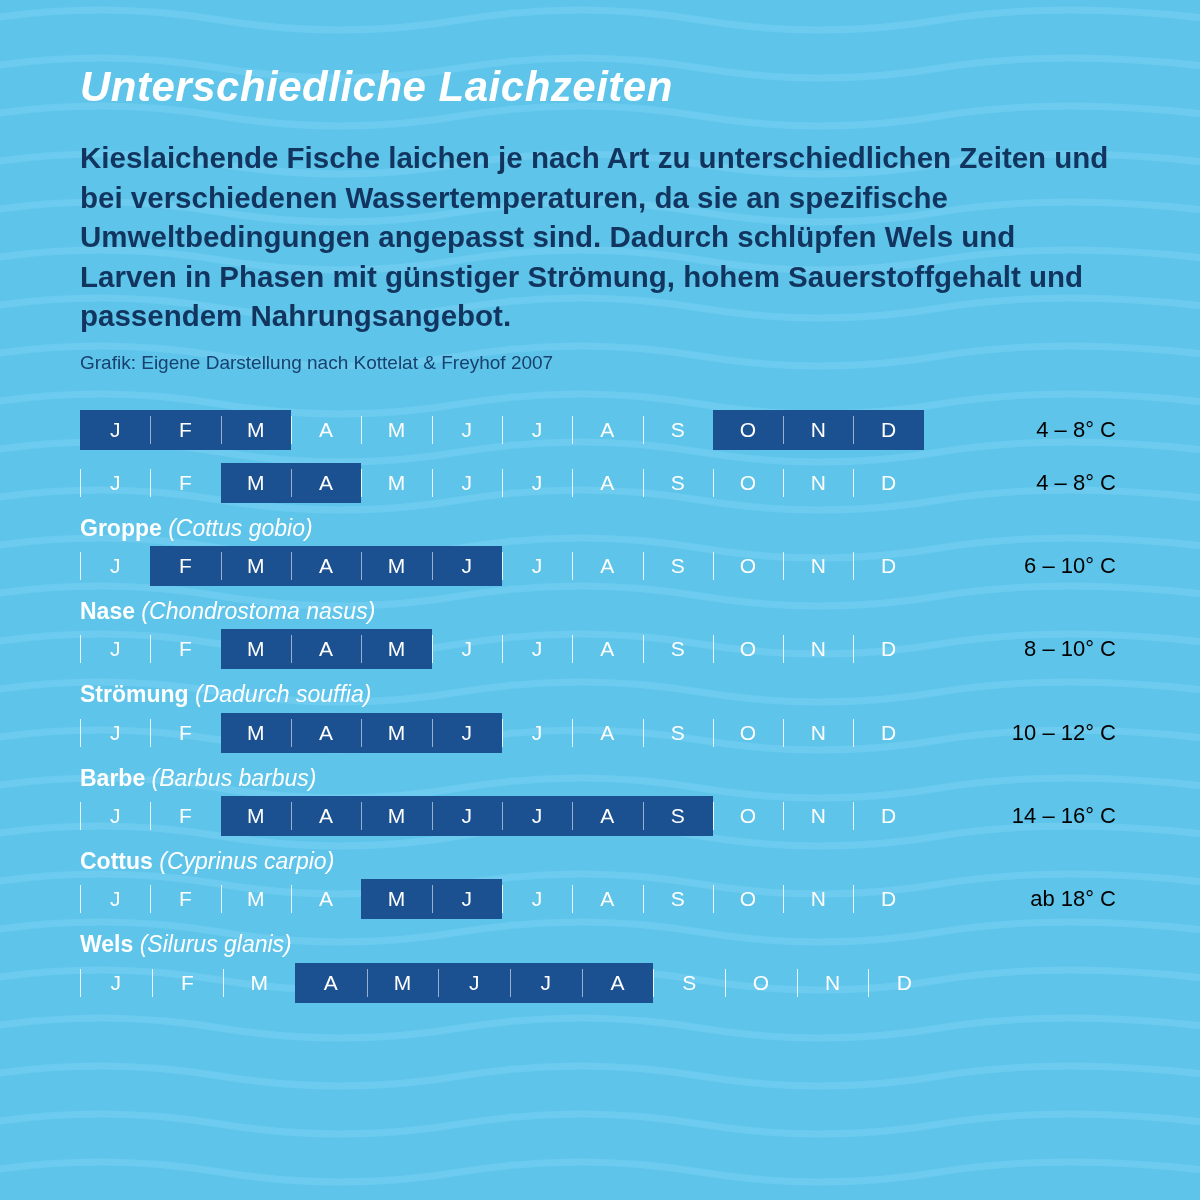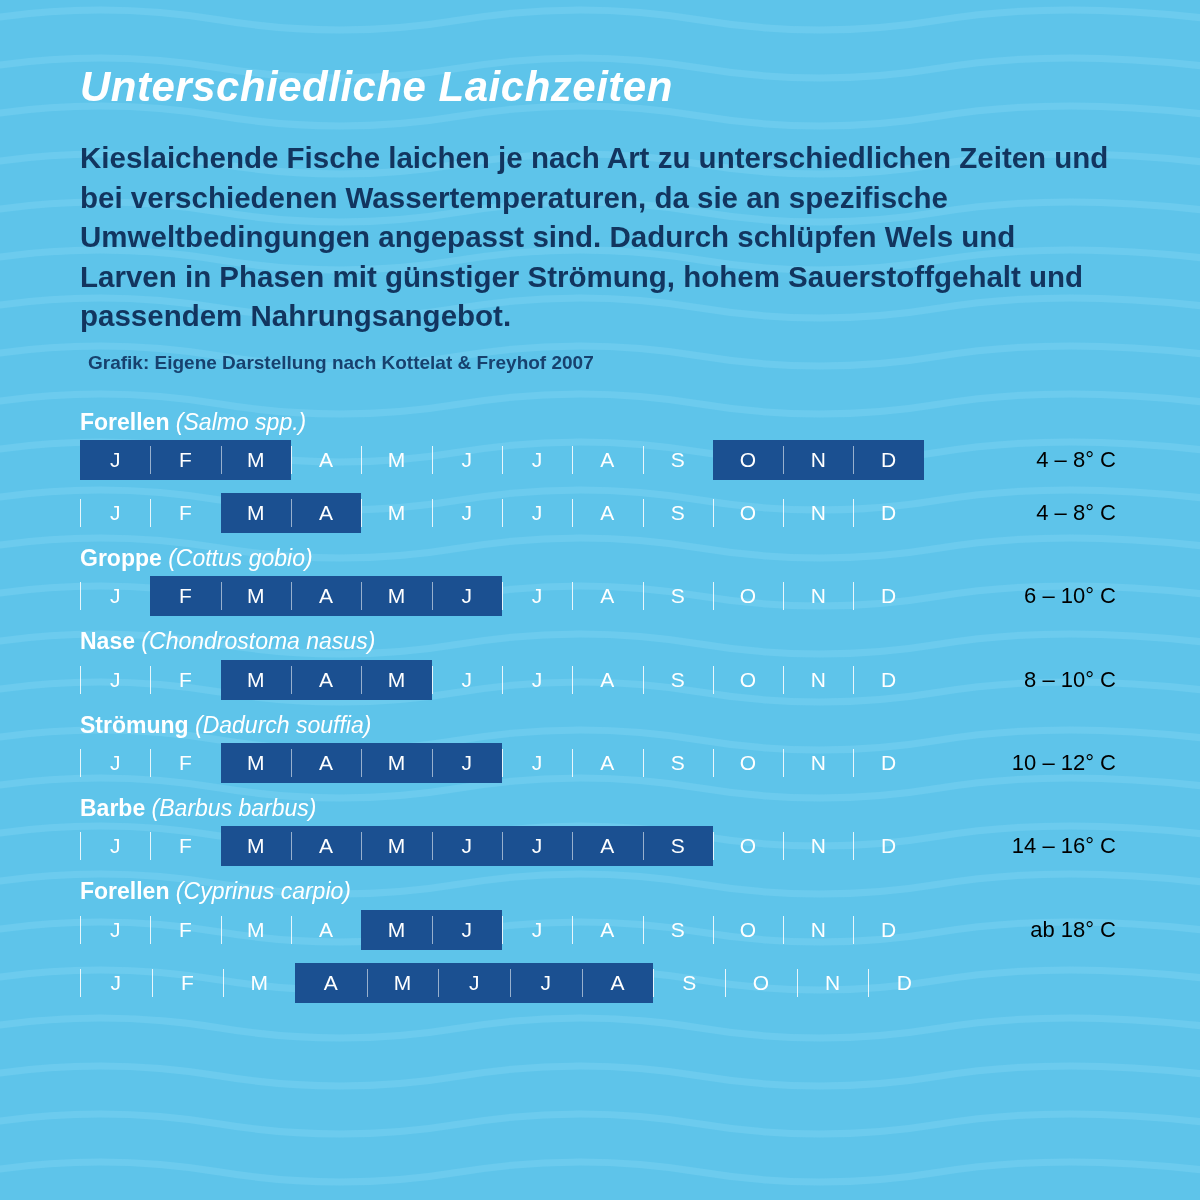--- a/index.html
+++ b/index.html
@@ -44,22 +44,22 @@
     font-size: 29.5px;
     font-weight: bold;
     color: #12355f;
     line-height: 1.34;
     margin: 0 0 16px 0;
     max-width: 1040px;
   }
   .credit {
     font-size: 19px;
     color: #17416e;
-    margin: 0 0 36px 8px;
-    font-weight: bold;
+    margin: 0 0 36px 0;
+    font-weight: normal;
   }
   .species-block {
     margin-bottom: 13px;
   }
   .species-label {
     font-size: 23px;
     color: #ffffff;
     margin-bottom: 5px;
     line-height: 1.1;
     white-space: nowrap;
@@ -151,21 +151,20 @@
     <path d="M-20 1172 Q 100 1152 220 1172 T 460 1172 T 700 1172 T 940 1172 T 1220 1172"></path>
   </g>
 </svg>
 
 <div class="page">
   <h1 class="title">Unterschiedliche Laichzeiten</h1>
   <p class="intro">Kieslaichende Fische laichen je nach Art zu unterschiedlichen Zeiten und bei verschiedenen Wassertemperaturen, da sie an spezifische Umweltbedingungen angepasst sind. Dadurch schlüpfen Wels und Larven in Phasen mit günstiger Strömung, hohem Sauerstoffgehalt und passendem Nahrungsangebot.</p>
   <p class="credit">Grafik: Eigene Darstellung nach Kottelat &amp; Freyhof 2007</p>
   <div id="chart">
       <div class="species-block">
-        <div class="species-label"><span class="species-name">Forellen</span><span class="species-latin"> (Salmo spp.)</span></div>
         <div class="row">
           <div class="months">
             <div class="month active first">
               <span class="sep"></span>
               <span>J</span>
             </div>
             <div class="month active">
               <span class="sep"></span>
               <span>F</span>
             </div>
@@ -486,21 +485,21 @@
             </div>
             <div class="month">
               <span class="sep"></span>
               <span>D</span>
             </div>
           </div>
           <div class="temp">14 – 16° C</div>
         </div>
       </div>
       <div class="species-block">
-        <div class="species-label"><span class="species-name">Forellen</span><span class="species-latin"> (Cyprinus carpio)</span></div>
+        <div class="species-label"><span class="species-name">Cottus</span><span class="species-latin"> (Cyprinus carpio)</span></div>
         <div class="row">
           <div class="months">
             <div class="month">
               <span class="sep"></span>
               <span>J</span>
             </div>
             <div class="month">
               <span class="sep"></span>
               <span>F</span>
             </div>
@@ -542,20 +541,21 @@
             </div>
             <div class="month">
               <span class="sep"></span>
               <span>D</span>
             </div>
           </div>
           <div class="temp">ab 18° C</div>
         </div>
       </div>
       <div class="species-block">
+        <div class="species-label"><span class="species-name">Wels</span><span class="species-latin"> (Silurus glanis)</span></div>
         <div class="row">
           <div class="months">
             <div class="month">
               <span class="sep"></span>
               <span>J</span>
             </div>
             <div class="month">
               <span class="sep"></span>
               <span>F</span>
             </div>

